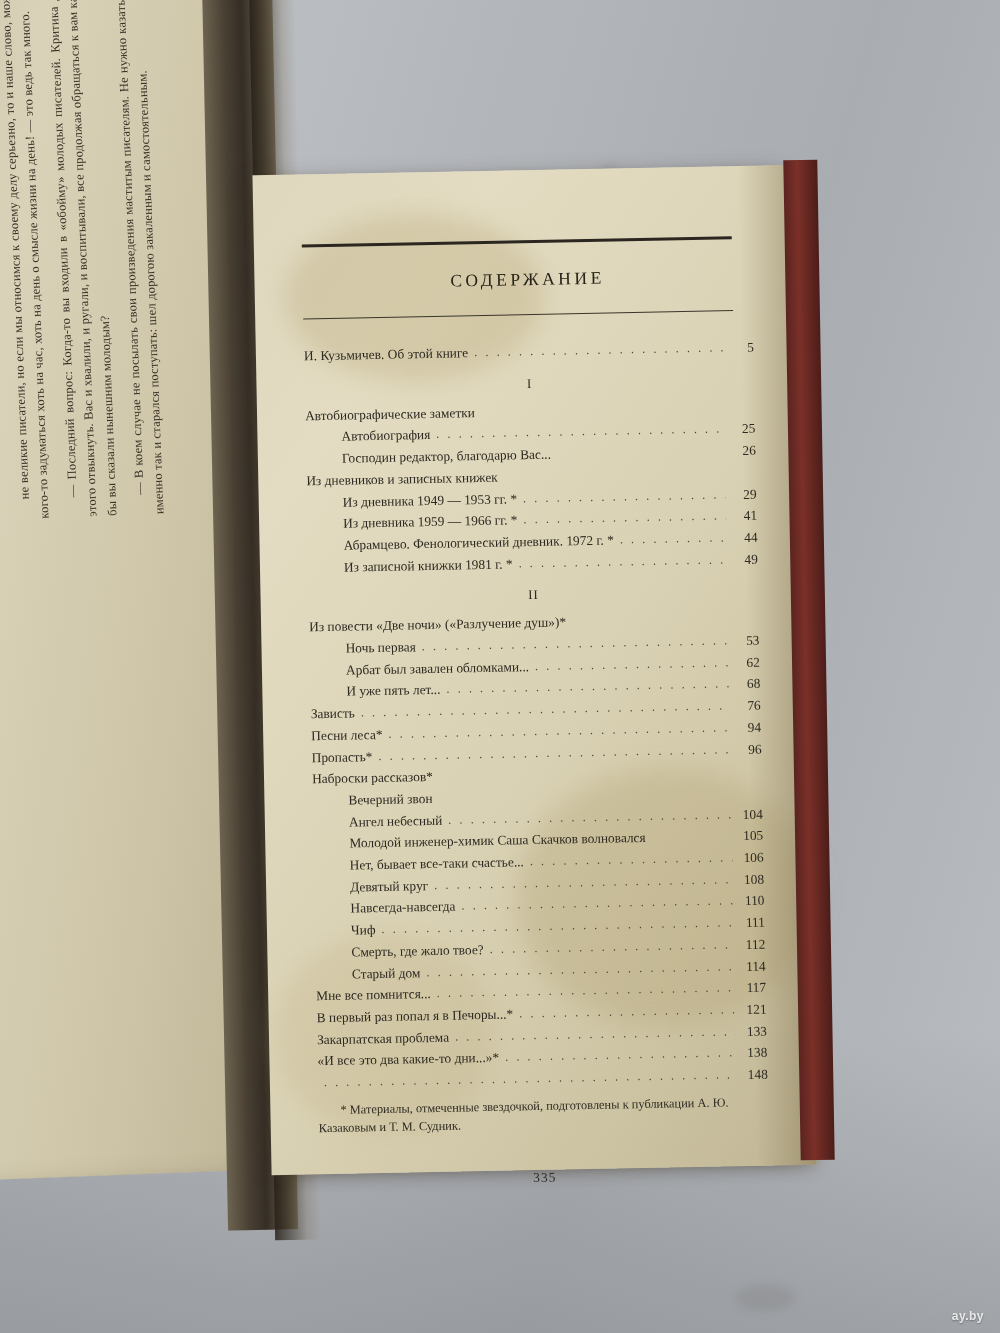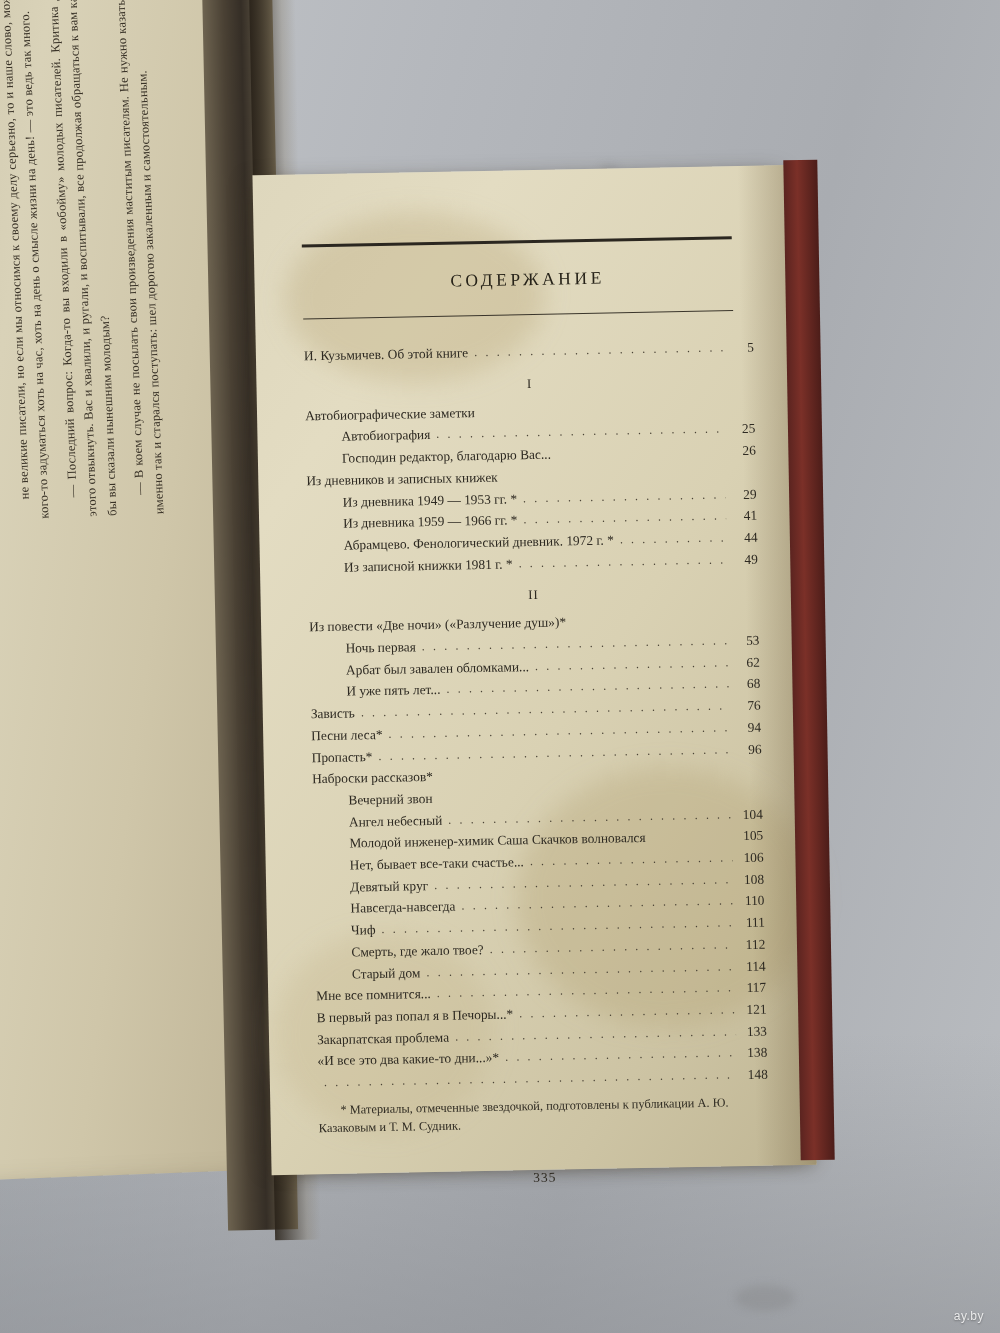--- a/index.html
+++ b/index.html
@@ -196,20 +196,21 @@
   }
 
   .watermark {
     position: absolute;
     right: 16px; bottom: 10px;
     font-family: "Liberation Sans", sans-serif;
     font-size: 12px;
     color: rgba(250,250,250,.85);
     letter-spacing: .5px;
     text-shadow: 0 1px 2px rgba(0,0,0,.35);
+    font-weight: bold;
   }
 </style>
 </head>
 <body>
 
 <div id="page">
 
   <div class="bg-shade-left"></div>
   <div class="bg-shade-bottom"></div>
   <div class="bg-spot" style="left:735px; top:1285px;"></div>

